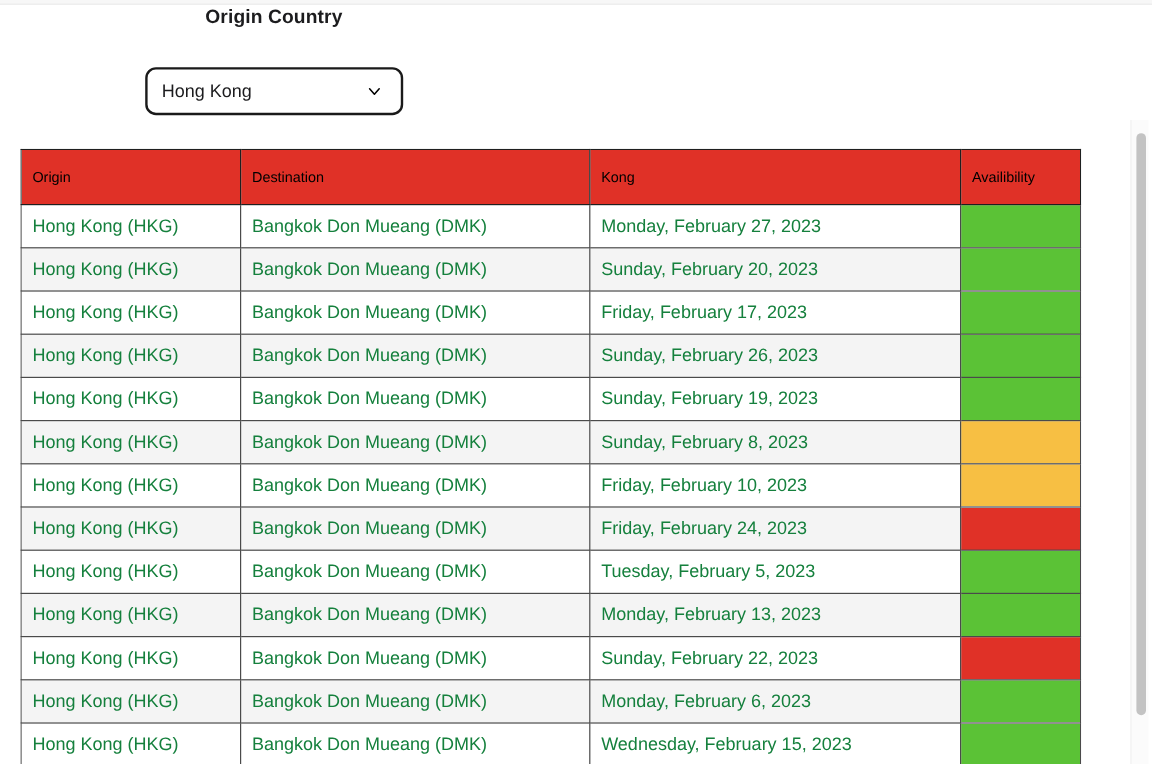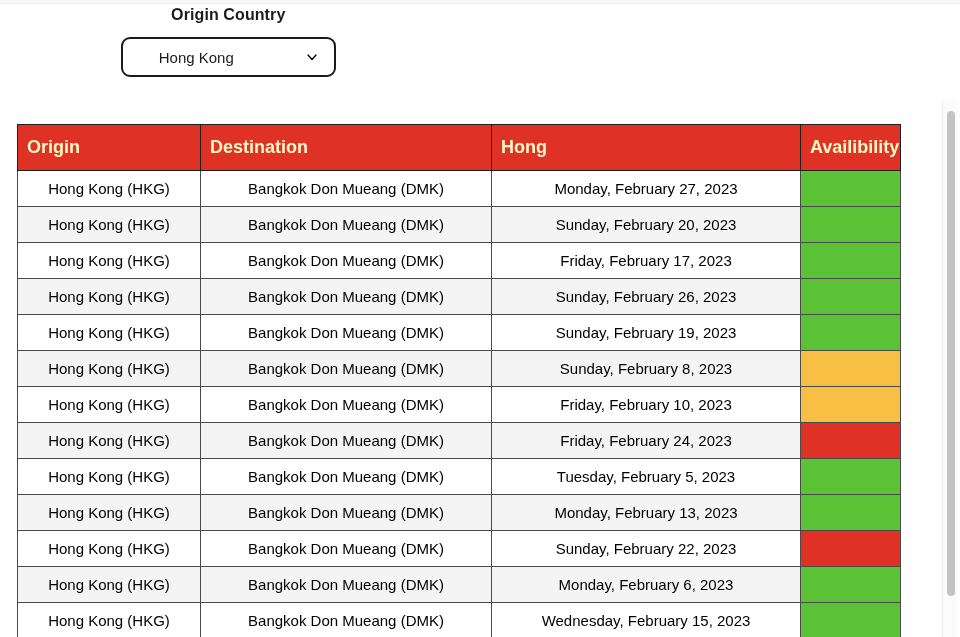--- a/index.html
+++ b/index.html
@@ -41,20 +41,21 @@
     height: 86px;
     display: flex;
     align-items: flex-start;
   }
   .filter-group {
     flex: 1 1 0;
     display: flex;
     flex-direction: column;
     align-items: center;
     padding: 0 8px;
+    gap: 19px;
   }
   .filter-label {
     font-size: 16px;
     font-weight: 700;
     color: #1c1c1e;
     letter-spacing: 0.1px;
     margin-bottom: 13px;
     white-space: nowrap;
   }
   .select-wrap {
@@ -67,21 +68,21 @@
     display: flex;
     align-items: center;
     cursor: pointer;
   }
   .select-wrap.focused {
     border-color: #1a73e8;
   }
   .select-value {
     font-size: 15px;
     color: #1c1c1e;
-    padding-left: 36px;
+    padding-left: 12px;
     white-space: nowrap;
     overflow: hidden;
     text-overflow: ellipsis;
     pointer-events: none;
   }
   .chevron {
     position: absolute;
     right: 16px;
     top: 50%;
     transform: translateY(-50%);
@@ -112,31 +113,30 @@
     border: 1px solid #3a3a3a;
     text-align: left;
     vertical-align: middle;
     padding: 0 9px;
     overflow: hidden;
     white-space: nowrap;
   }
   table.flights th {
     height: 46px;
     background: #e03127;
-    color: #fef9c3;
-    font-weight: 700;
-    font-size: 18px;
+    color: #000000;
+    font-weight: 400;
+    font-size: 12px;
     border-color: #1f1f1f;
   }
   table.flights td {
     height: 36px;
-    color: #000000;
+    color: #15803d;
     background: #ffffff;
     border-color: #4a4a4a;
-    text-align: center;
   }
   table.flights tbody tr:nth-child(even) td {
     background: #f4f4f4;
   }
   td.avail {
     padding: 0;
     border-color: #1f1f1f;
   }
   .col-origin   { width: 183px; }
   .col-dest     { width: 291px; }
@@ -191,21 +191,21 @@
       <colgroup>
         <col class="col-origin">
         <col class="col-dest">
         <col class="col-date">
         <col class="col-avail">
       </colgroup>
       <thead>
         <tr>
           <th>Origin</th>
           <th>Destination</th>
-          <th>Hong</th>
+          <th>Kong</th>
           <th>Availibility</th>
         </tr>
       </thead>
       <tbody id="table-body">
           <tr>
             <td>Hong Kong (HKG)</td>
             <td>Bangkok Don Mueang (DMK)</td>
             <td>Monday, February 27, 2023</td>
             <td class="avail" style="background: rgb(91, 194, 54);"></td>
           </tr>

